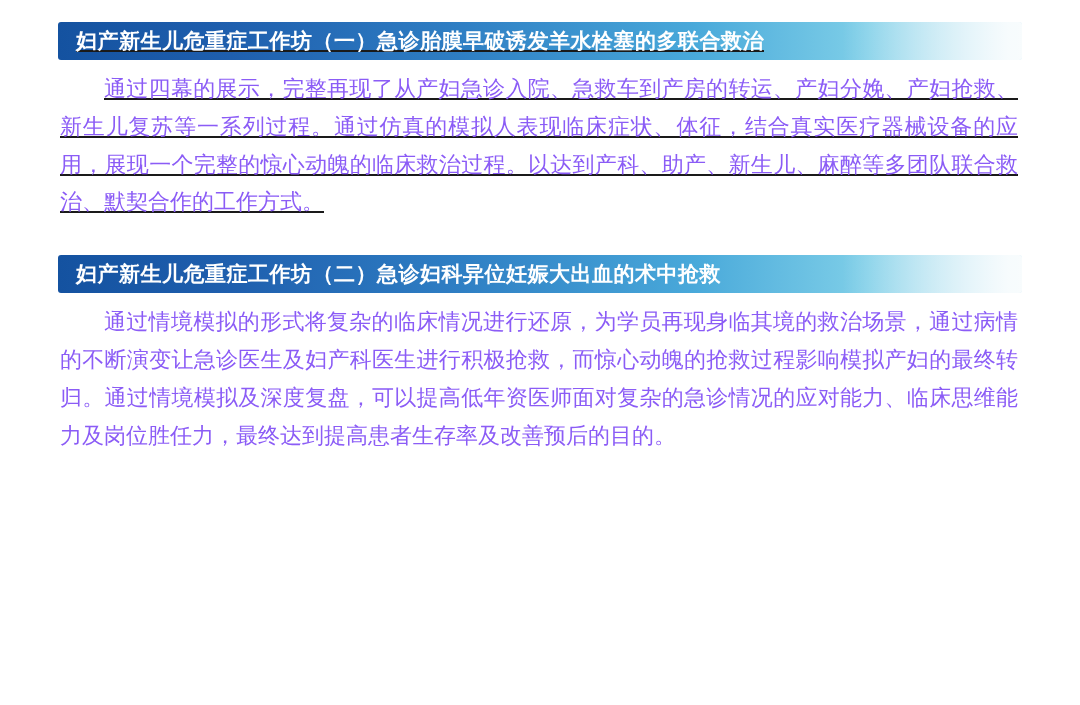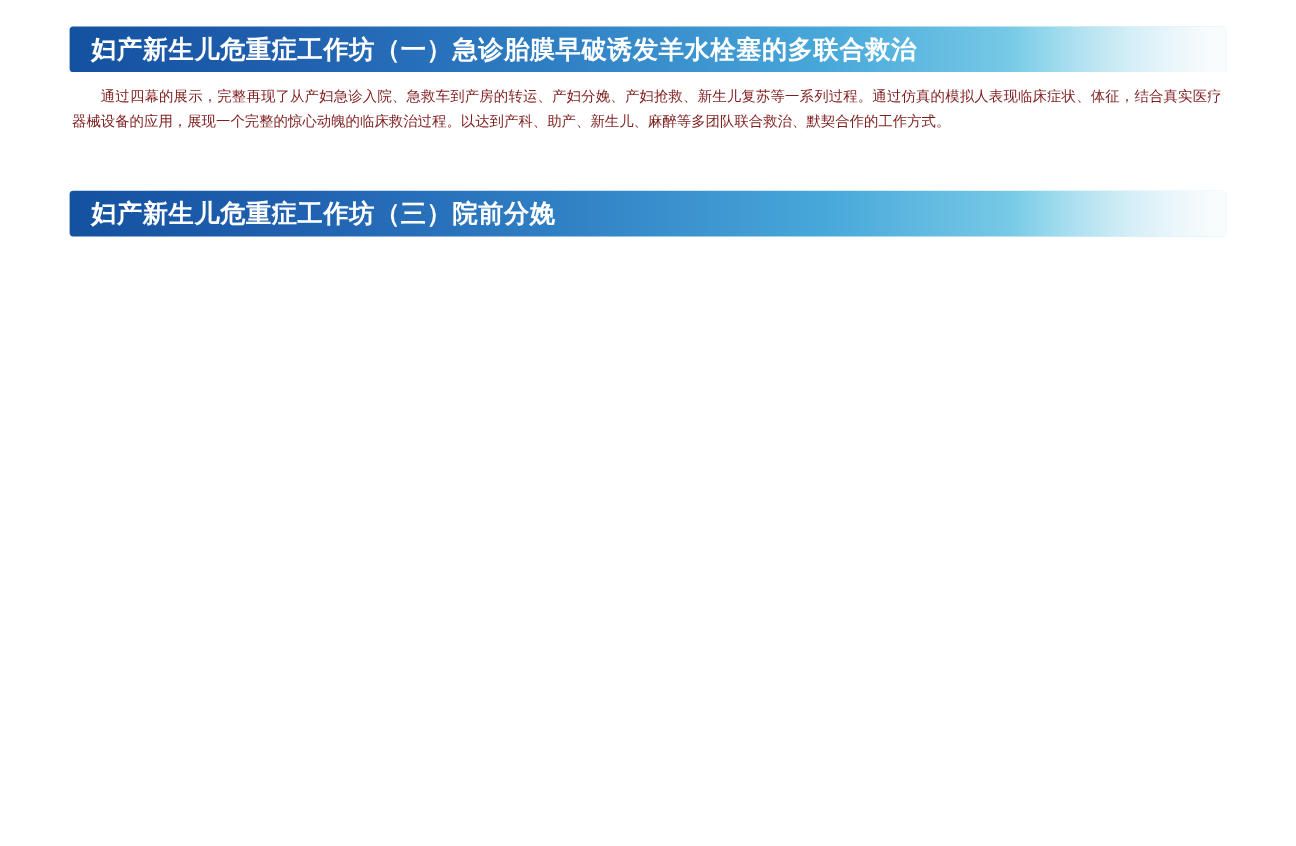--- a/index.html
+++ b/index.html
@@ -48,55 +48,58 @@
   .banner-title {
     position: relative;
     z-index: 2;
     color: #ffffff;
     font-size: 21px;
     font-weight: bold;
     letter-spacing: 0.5px;
     white-space: nowrap;
   }
   .body-text {
-    font-size: 12px;
+    font-size: 22px;
     line-height: 1.72;
-    color: #7f1d1d;
+    color: #8b5cf6;
     text-align: justify;
     text-justify: inter-ideograph;
     margin: 10px 0 0 0;
     padding: 0 4px 0 2px;
     text-indent: 2em;
   }
-  .s1 { margin-top: 0; }
+  .s1 { margin-top: 0; text-decoration: underline; }
   .gap-a { height: 30px; }
   .gap-c { height: 14px; }
   .gap-d { height: 34px; }
 </style>
 </head>
 <body>
 
 <div class="page">
 
   <div class="section s1">
     <div class="banner">
       <span class="banner-title">妇产新生儿危重症工作坊（一）急诊胎膜早破诱发羊水栓塞的多联合救治</span>
     </div>
     <p class="body-text">通过四幕的展示，完整再现了从产妇急诊入院、急救车到产房的转运、产妇分娩、产妇抢救、新生儿复苏等一系列过程。通过仿真的模拟人表现临床症状、体征，结合真实医疗器械设备的应用，展现一个完整的惊心动魄的临床救治过程。以达到产科、助产、新生儿、麻醉等多团队联合救治、默契合作的工作方式。</p>
   </div>
 
   <div class="gap-a"></div>
 
+  <div class="section">
+    <div class="banner">
+      <span class="banner-title">妇产新生儿危重症工作坊（二）急诊妇科异位妊娠大出血的术中抢救</span>
+    </div>
+    <p class="body-text">通过情境模拟的形式将复杂的临床情况进行还原，为学员再现身临其境的救治场景，通过病情的不断演变让急诊医生及妇产科医生进行积极抢救，而惊心动魄的抢救过程影响模拟产妇的最终转归。通过情境模拟及深度复盘，可以提高低年资医师面对复杂的急诊情况的应对能力、临床思维能力及岗位胜任力，最终达到提高患者生存率及改善预后的目的。</p>
+  </div>
 
   <div class="gap-c"></div>
 
   <div class="section">
-    <div class="banner">
-      <span class="banner-title">妇产新生儿危重症工作坊（三）院前分娩</span>
-    </div>
   </div>
 
   <div class="gap-d"></div>
 
   <div class="section">
   </div>
 
 </div>
 
 </body></html>

